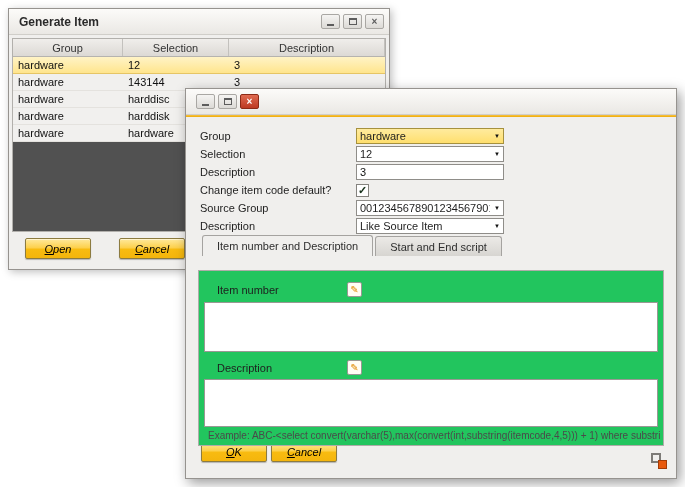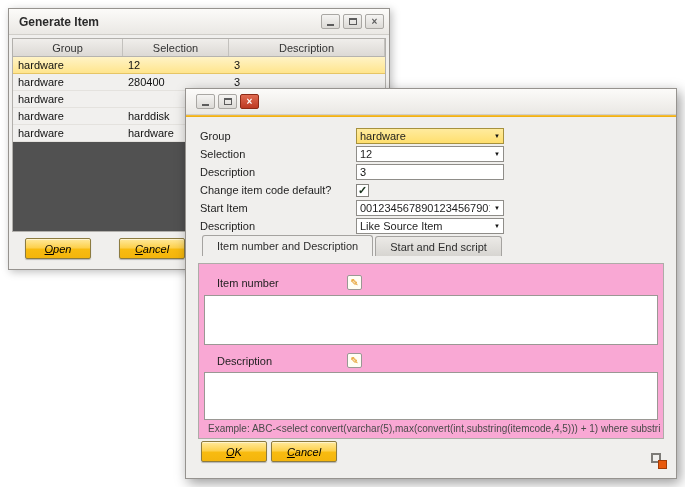--- a/index.html
+++ b/index.html
@@ -118,22 +118,22 @@
   .tabs { position:absolute; left:16px; top:146px; display:flex; z-index:3; }
   .tab {
     height:20px; margin:1px 2px 0 0; padding:0 14px;
     display:flex; align-items:center; font-size:11px; color:#2e2e2e;
     background:linear-gradient(#eceae7,#d7d5d1);
     border:1px solid #a5a3a0; border-bottom:none;
     border-radius:3px 3px 0 0; cursor:default;
   }
   .tab.active { height:21px; margin-top:0; background:#f0efed; }
   .panel {
-    position:absolute; left:12px; right:12px; top:174px; height:176px;
-    border:1px solid #aeaca8; background:#f9a8d4; z-index:2;
+    position:absolute; left:12px; right:12px; top:181px; height:176px;
+    border:1px solid #aeaca8; background:#22c55e; z-index:2;
   }
   .plabel-row { position:absolute; left:18px; right:10px; display:flex; align-items:center; }
   .plabel-row .plabel { color:#1e1e1e; }
   .edit-icon {
     position:absolute; left:130px; top:-2px;
     width:15px; height:15px; background:#fffef4;
     border:1px solid #9a9894; border-radius:2px;
     display:flex; align-items:center; justify-content:center;
     font-size:10px; color:#e08a00; cursor:default;
   }
@@ -185,25 +185,26 @@
       <div class="th c2">Description</div>
     </div>
     <div class="tbody">
         <div class="trow selected">
           <div class="td c0">hardware</div>
           <div class="td c1">12</div>
           <div class="td c2">3</div>
         </div>
         <div class="trow">
           <div class="td c0">hardware</div>
-          <div class="td c1">280400</div>
+          <div class="td c1">143144</div>
           <div class="td c2">3</div>
         </div>
         <div class="trow">
           <div class="td c0">hardware</div>
+          <div class="td c1">harddisc</div>
           <div class="td c2"></div>
         </div>
         <div class="trow">
           <div class="td c0">hardware</div>
           <div class="td c1">harddisk</div>
           <div class="td c2"></div>
         </div>
         <div class="trow">
           <div class="td c0">hardware</div>
           <div class="td c1">hardware</div>
@@ -254,21 +255,21 @@
       <span class="flabel">Description</span>
       <input class="tinput" value="3" style="">
     </div>
     <div class="frow">
       <span class="flabel">Change item code default?</span>
       <div class="checkbox">
         <span>✓</span>
       </div>
     </div>
     <div class="frow">
-      <span class="flabel">Start Item</span>
+      <span class="flabel">Source Group</span>
       <div class="combo">
         <span class="cval">00123456789012345679012345</span>
         <span class="arrow">▼</span>
       </div>
     </div>
     <div class="frow">
       <span class="flabel">Description</span>
       <div class="combo">
         <span class="cval">Like Source Item</span>
         <span class="arrow">▼</span>

